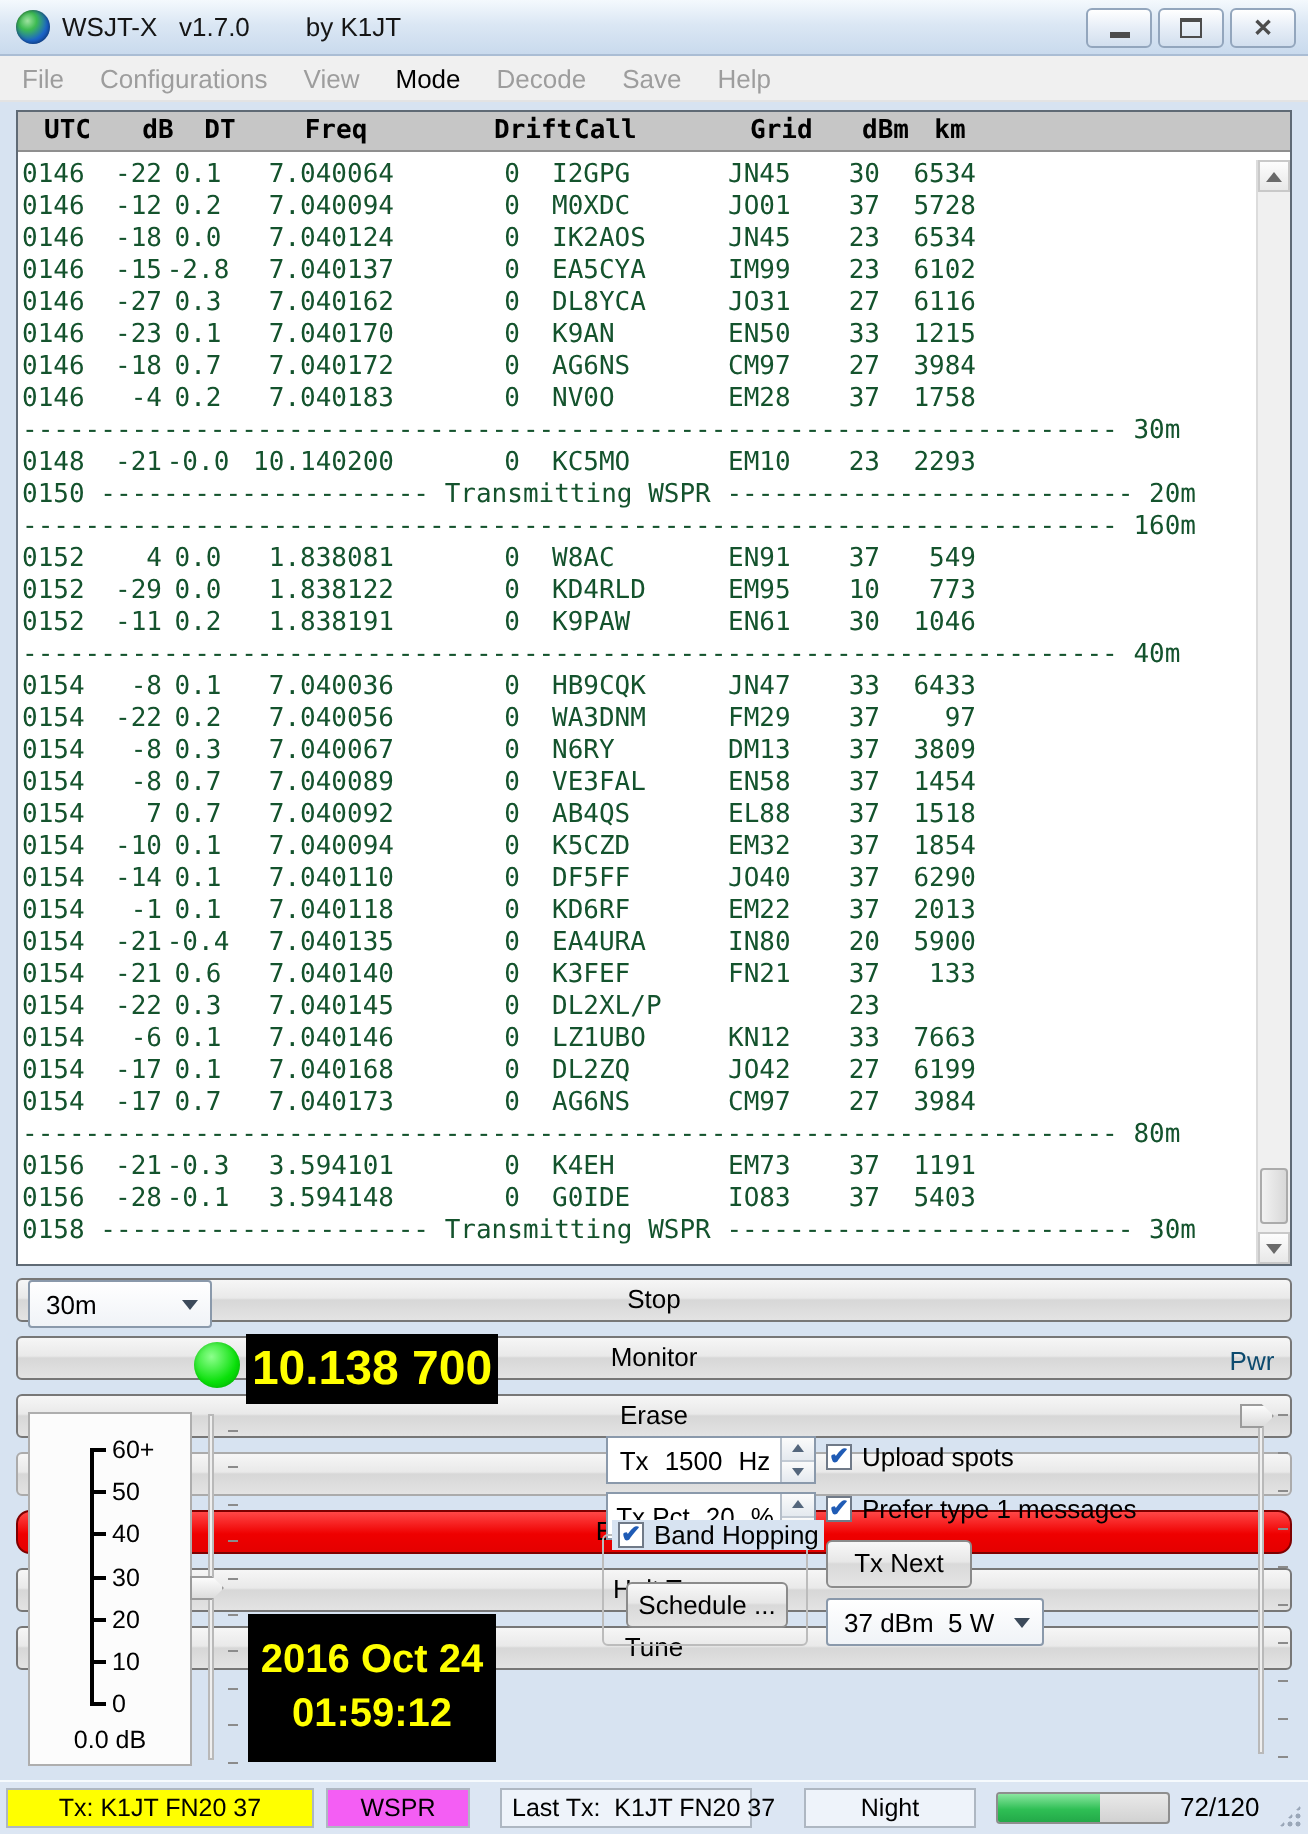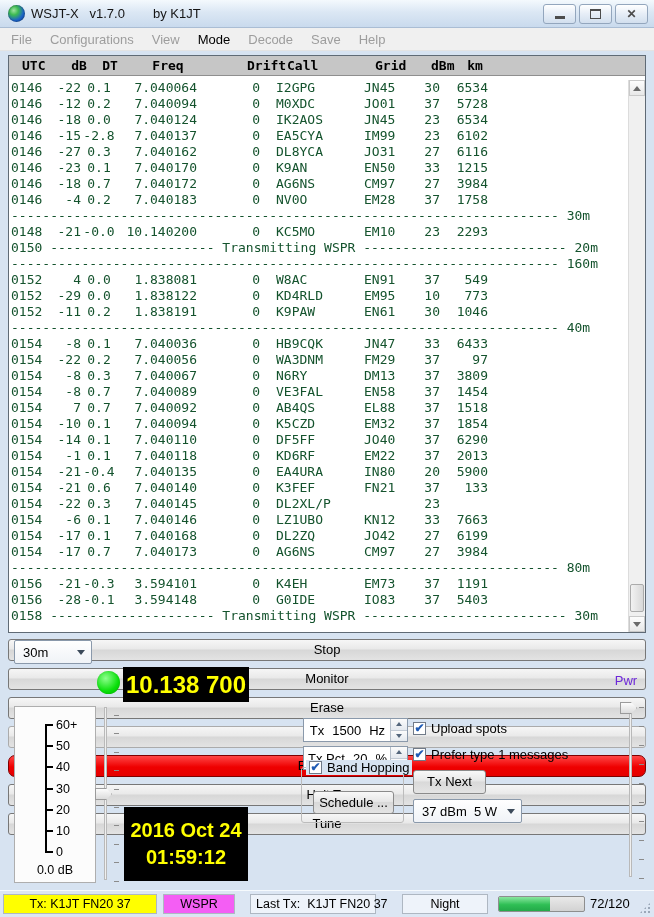--- a/index.html
+++ b/index.html
@@ -71,27 +71,27 @@
   .pbtn.disabled{color:#a6a6a6;border-color:#ababab;}
   .pbtn.danger{background:linear-gradient(#ff4747,#ef0000 55%,#e40000);border:1px solid #7e0000;
     border-radius:7px;color:#000;}
 
   
   .combo{position:absolute;background:linear-gradient(#ffffff,#f0f3f7);border:1px solid #8a99ab;
     border-radius:2px;box-sizing:border-box;font-size:13px;color:#000;display:flex;align-items:center;}
   .combo .combo-text{padding-left:8px;white-space:pre;}
   .combo .combo-arrow{margin-left:auto;margin-right:6px;width:0;height:0;
     border-left:4px solid transparent;border-right:4px solid transparent;border-top:5px solid #3c4a5a;}
-  .band-combo{left:14px;top:640px;width:78px;height:24px;text-align:center;}
+  .band-combo{left:14px;top:640px;width:92px;height:24px;text-align:center;}
   .lamp{position:absolute;left:97px;top:671px;width:23px;height:23px;border-radius:50%;
     background:radial-gradient(circle at 38% 32%,#8dff8d,#0ae00a 60%,#00b300);box-shadow:inset 0 0 2px #00800052;}
   .freq-display{position:absolute;left:123px;top:667px;width:126px;height:35px;background:#000;
     color:#ffff00;font:bold 24px "Liberation Sans",sans-serif;display:flex;align-items:center;justify-content:center;
     white-space:pre;}
-  .pwr-label{position:absolute;left:604px;top:673px;width:44px;text-align:center;font-size:13px;color:#6d28d9;}
+  .pwr-label{position:absolute;left:604px;top:673px;width:44px;text-align:center;font-size:13px;color:#0c4a6e;}
 
   
   .meter-panel{position:absolute;left:14px;top:706px;width:82px;height:177px;background:#fcfcfc;
     border:1px solid #aeaeae;box-sizing:border-box;}
   .meter-vline{position:absolute;left:30px;top:17px;width:2px;height:128px;background:#000;}
   .meter-tick{position:absolute;left:30px;width:8px;height:2px;background:#000;}
   .meter-lbl{position:absolute;left:41px;font-size:12.5px;color:#000;line-height:12px;}
   .meter-readout{position:absolute;left:0;right:0;bottom:5px;text-align:center;font-size:12.5px;color:#000;}
 
   

